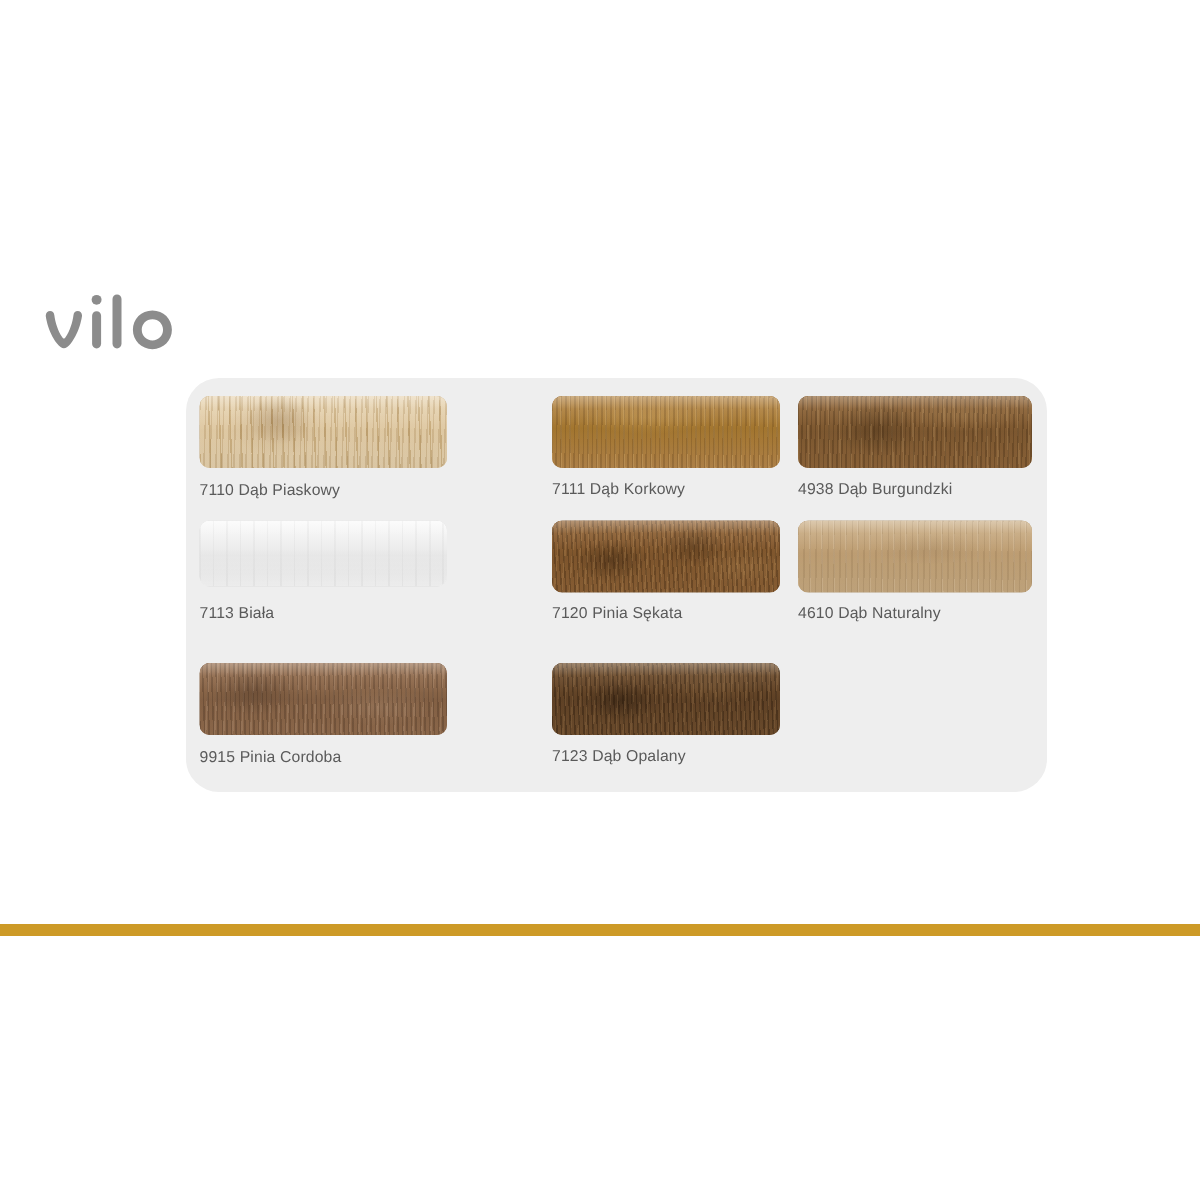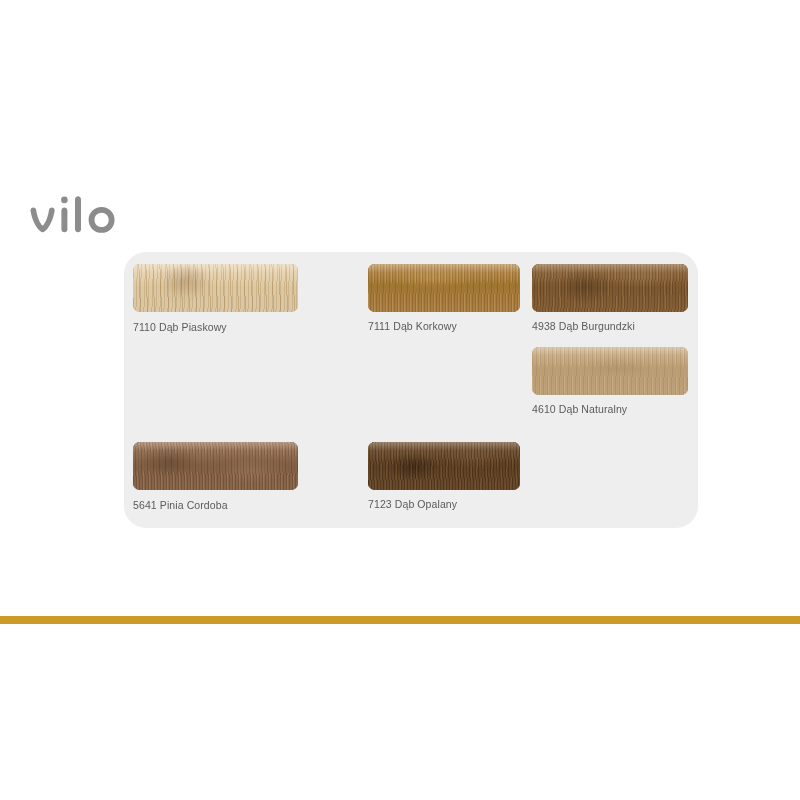--- a/index.html
+++ b/index.html
@@ -293,34 +293,46 @@
         <div class="swatch-label">7111 Dąb Korkowy</div>
       </div>
 
       <div class="swatch-cell row-1 col-3">
         <div class="swatch-chip">
           <div class="grain w-7112"></div>
         </div>
         <div class="swatch-label">4938 Dąb Burgundzki</div>
       </div>
 
-
+      <div class="swatch-cell row-2 col-1">
+        <div class="swatch-chip">
+          <div class="grain w-7113"></div>
+        </div>
+        <div class="swatch-label">7113 Biała</div>
+      </div>
+
+      <div class="swatch-cell row-2 col-2">
+        <div class="swatch-chip">
+          <div class="grain w-7120"></div>
+        </div>
+        <div class="swatch-label">7120 Pinia Sękata</div>
+      </div>
 
       <div class="swatch-cell row-2 col-3">
         <div class="swatch-chip">
           <div class="grain w-7121"></div>
         </div>
         <div class="swatch-label">4610 Dąb Naturalny</div>
       </div>
 
       <div class="swatch-cell row-3 col-1">
         <div class="swatch-chip">
           <div class="grain w-7122"></div>
         </div>
-        <div class="swatch-label">5641 Pinia Cordoba</div>
+        <div class="swatch-label">9915 Pinia Cordoba</div>
       </div>
 
       <div class="swatch-cell row-3 col-2">
         <div class="swatch-chip">
           <div class="grain w-7123"></div>
         </div>
         <div class="swatch-label">7123 Dąb Opalany</div>
       </div>
 
     </div>

